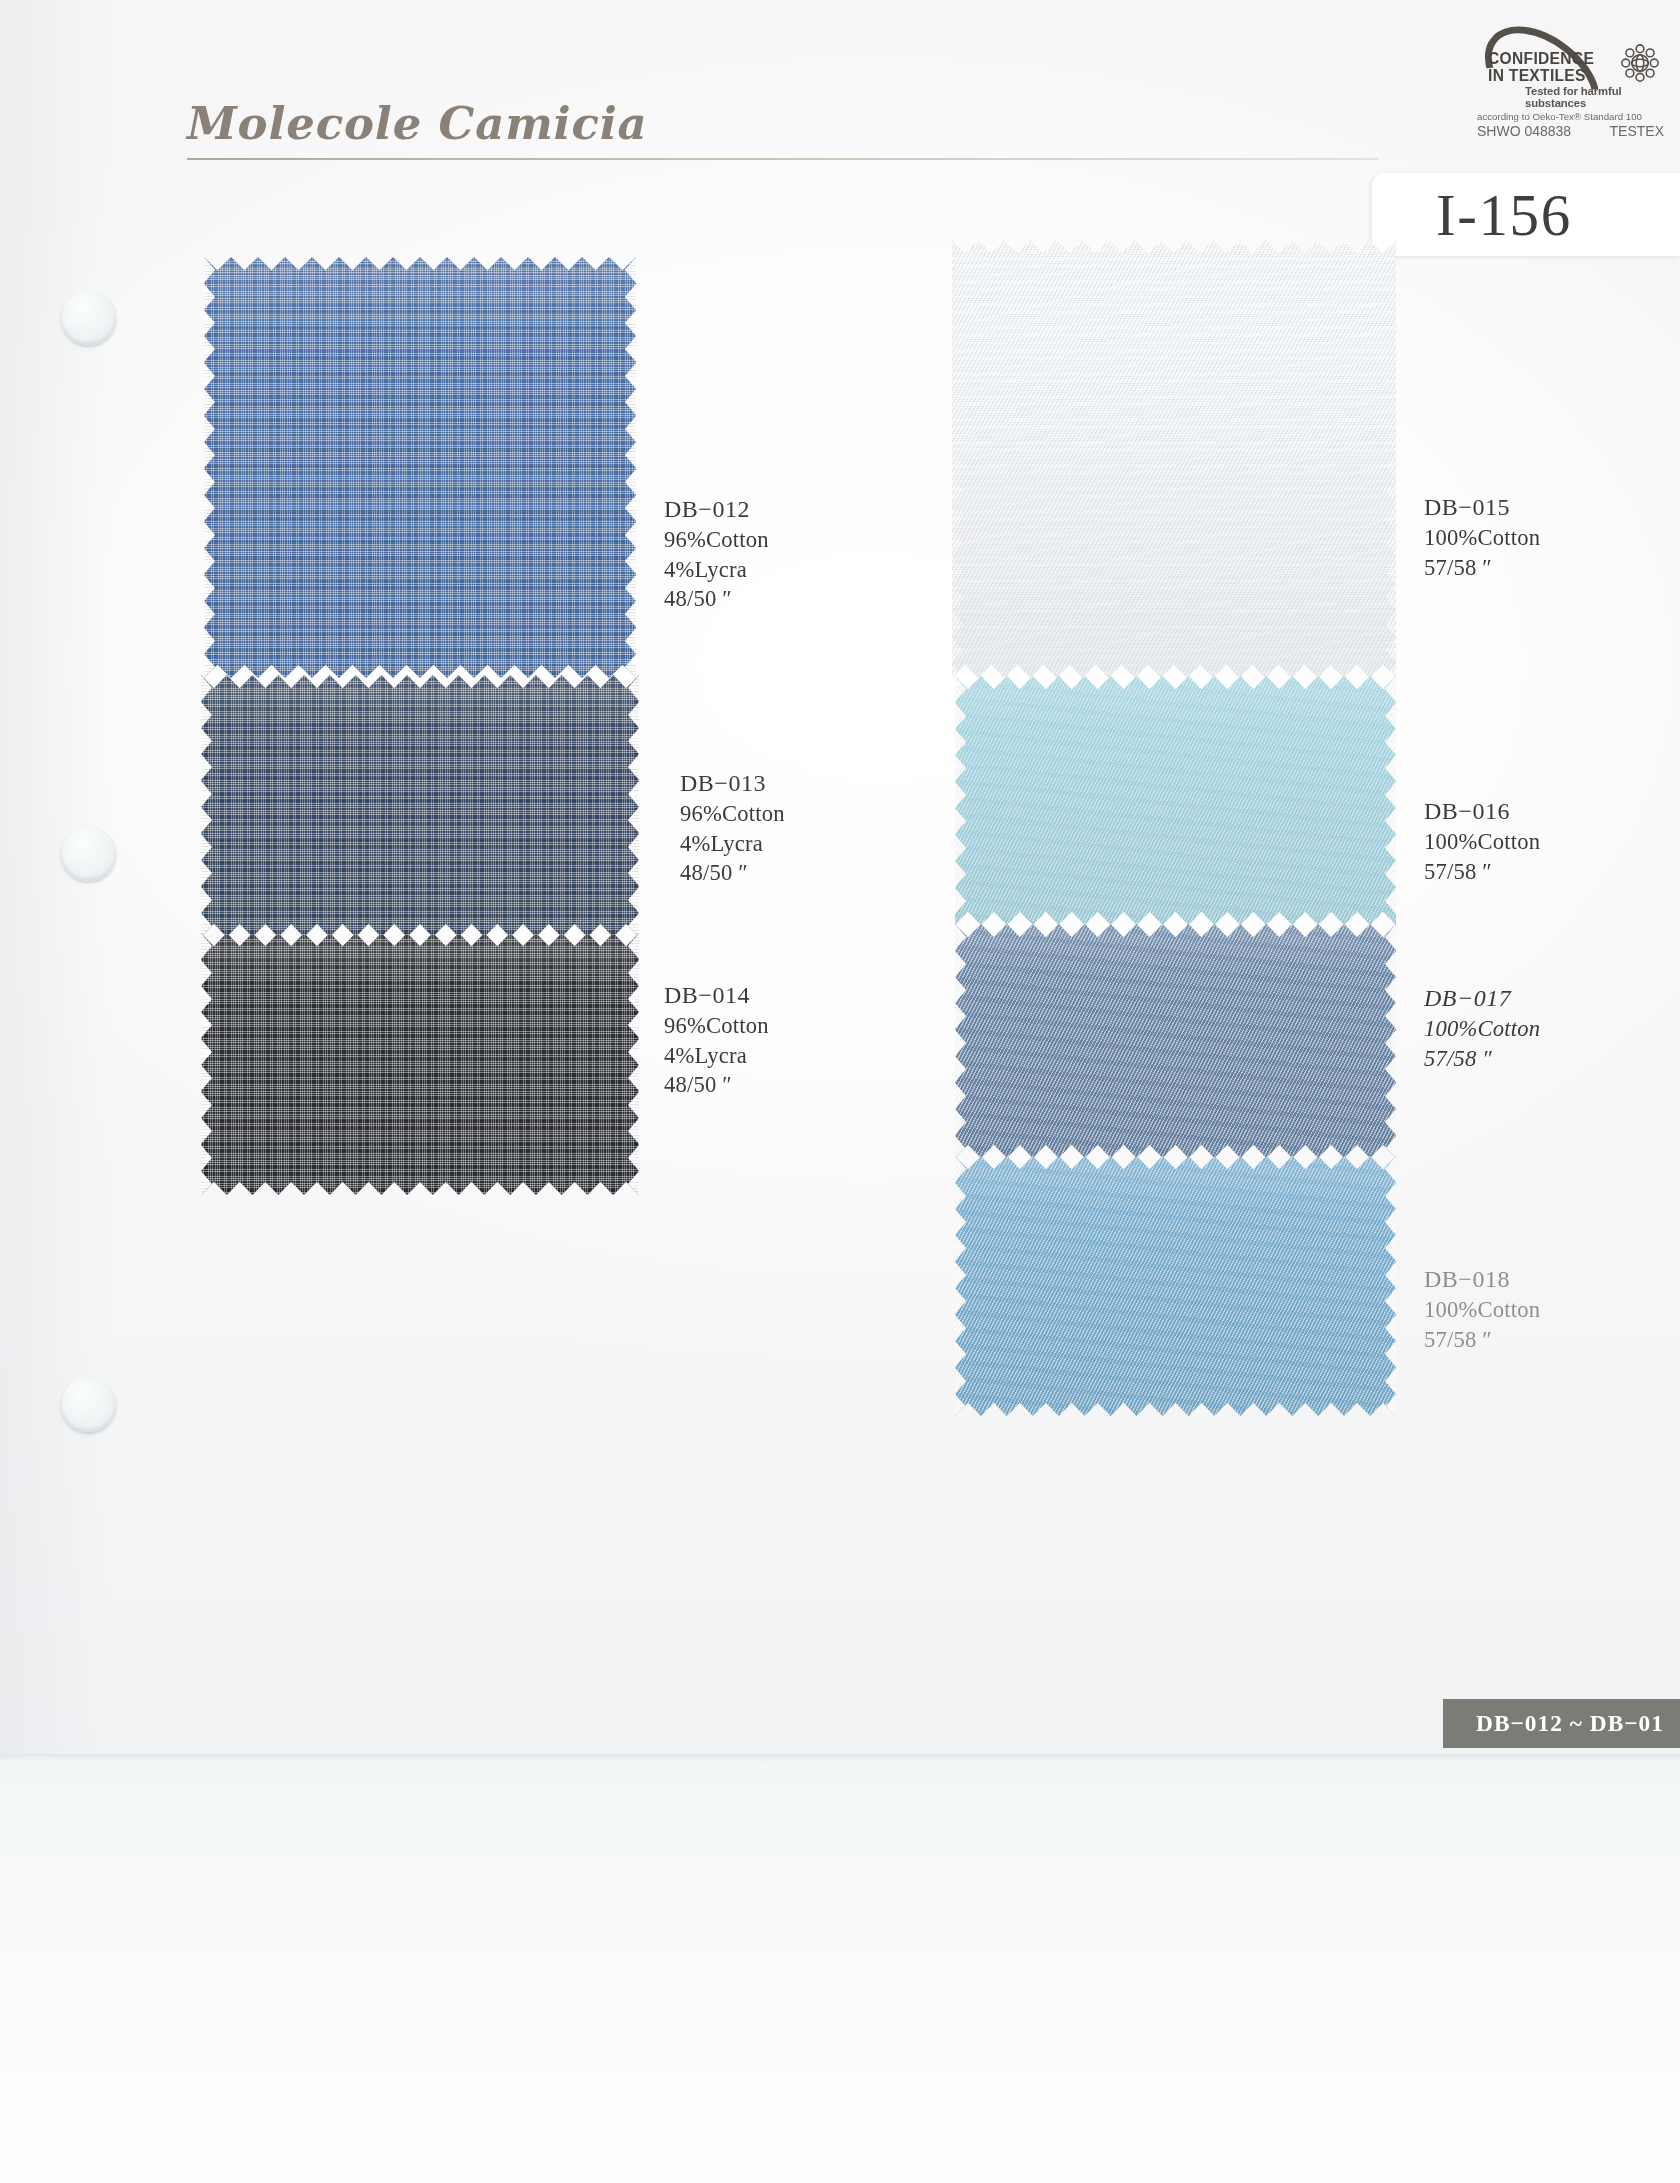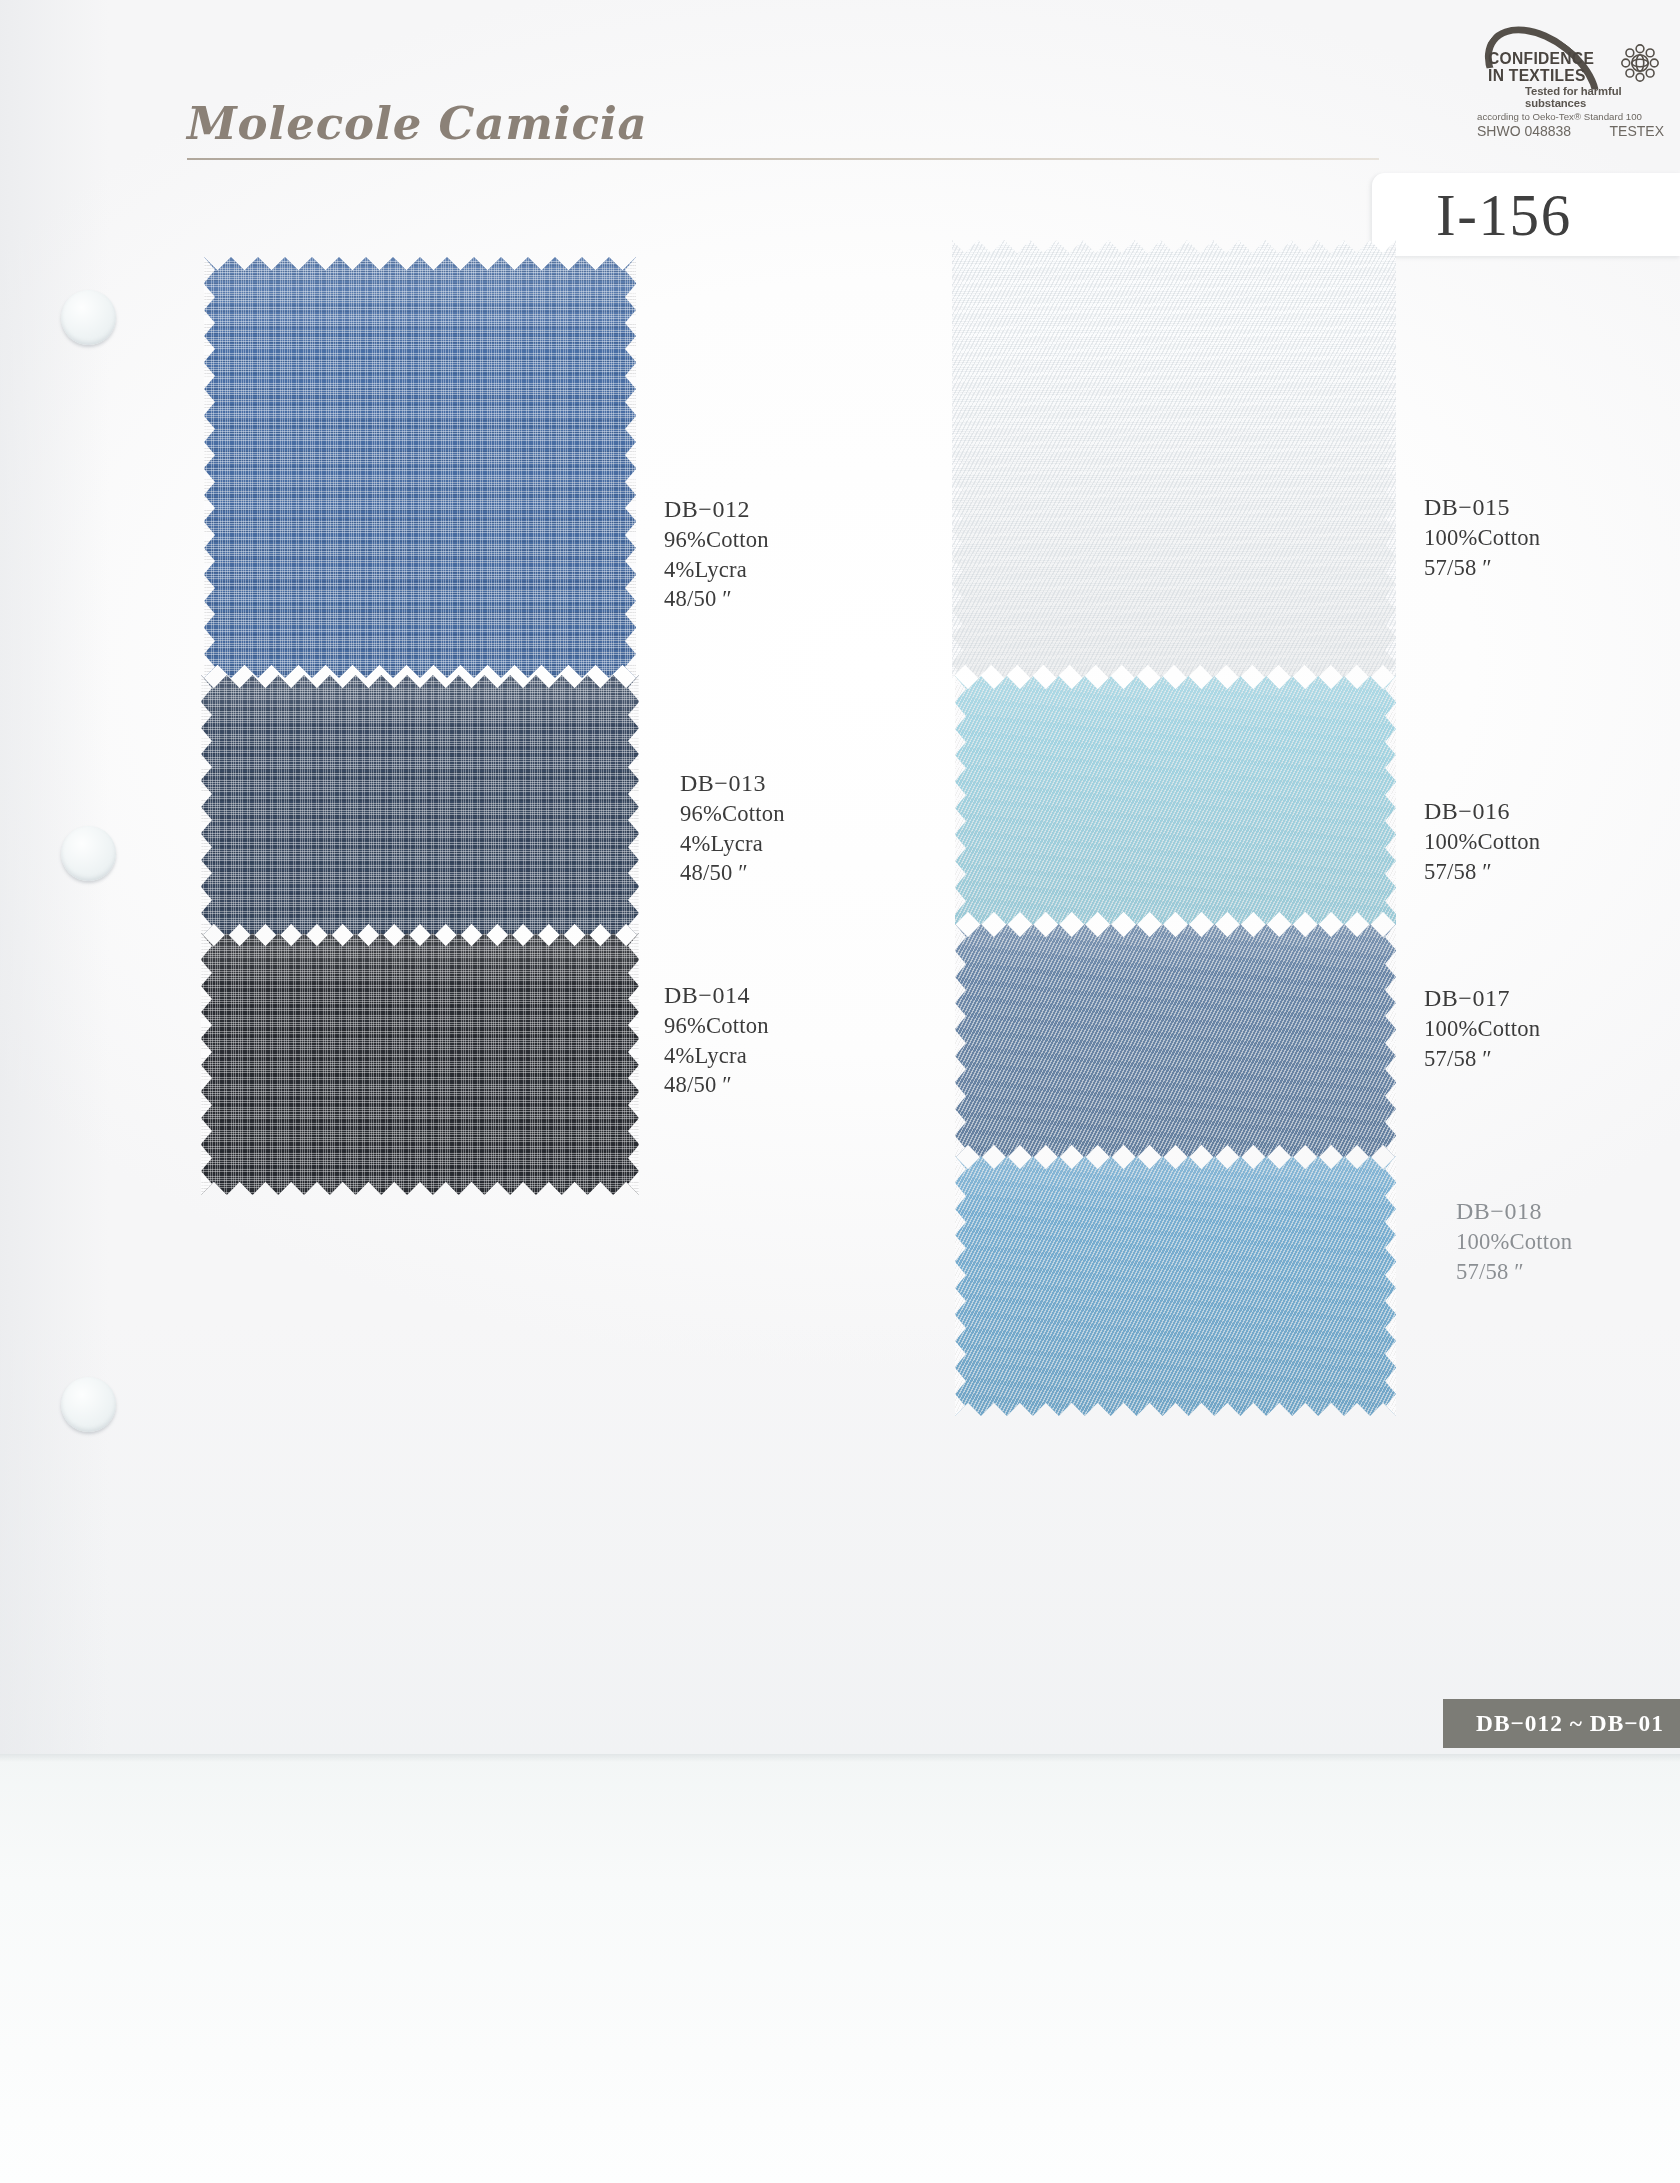--- a/index.html
+++ b/index.html
@@ -521,27 +521,27 @@
     <div class="spec">100%Cotton</div>
     <div class="spec">57/58 ″</div>
   </div>
 
   <div class="label" style="left:1424px; top:796px;">
     <div class="code">DB−016</div>
     <div class="spec">100%Cotton</div>
     <div class="spec">57/58 ″</div>
   </div>
 
-  <div class="label" style="left:1424px; top:983px;">
+  <div class="label" style="left:1424px; top:983px;font-style:italic;">
     <div class="code">DB−017</div>
     <div class="spec">100%Cotton</div>
     <div class="spec">57/58 ″</div>
   </div>
 
-  <div class="label faded" style="left:1424px; top:1196px;margin-left:32px;">
+  <div class="label faded" style="left:1424px; top:1264px;">
     <div class="code">DB−018</div>
     <div class="spec">100%Cotton</div>
     <div class="spec">57/58 ″</div>
   </div>
 
   <div class="footer-badge">
     <span>DB−012 ~ DB−01</span>
   </div>
 
 </div>

